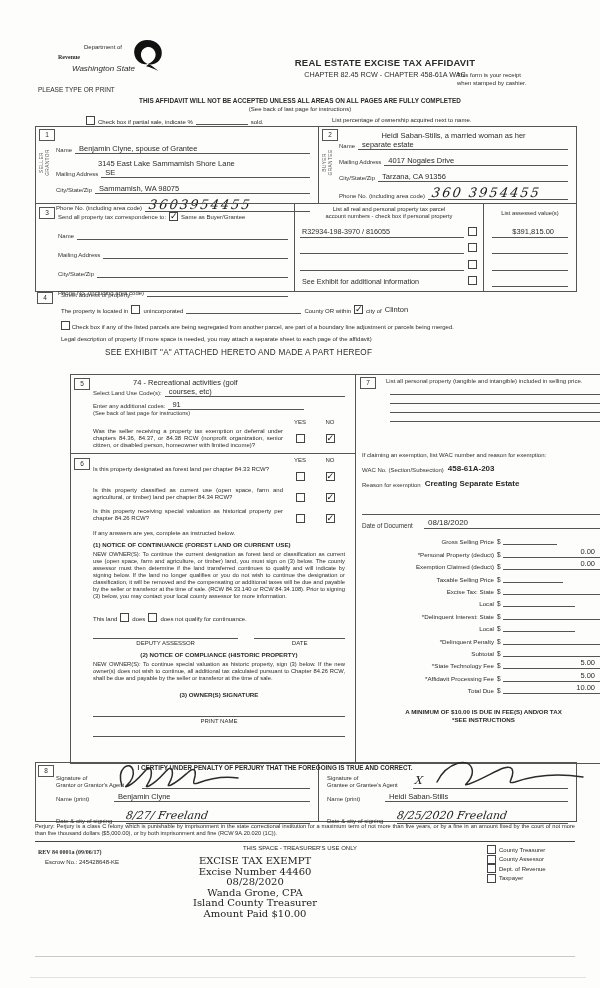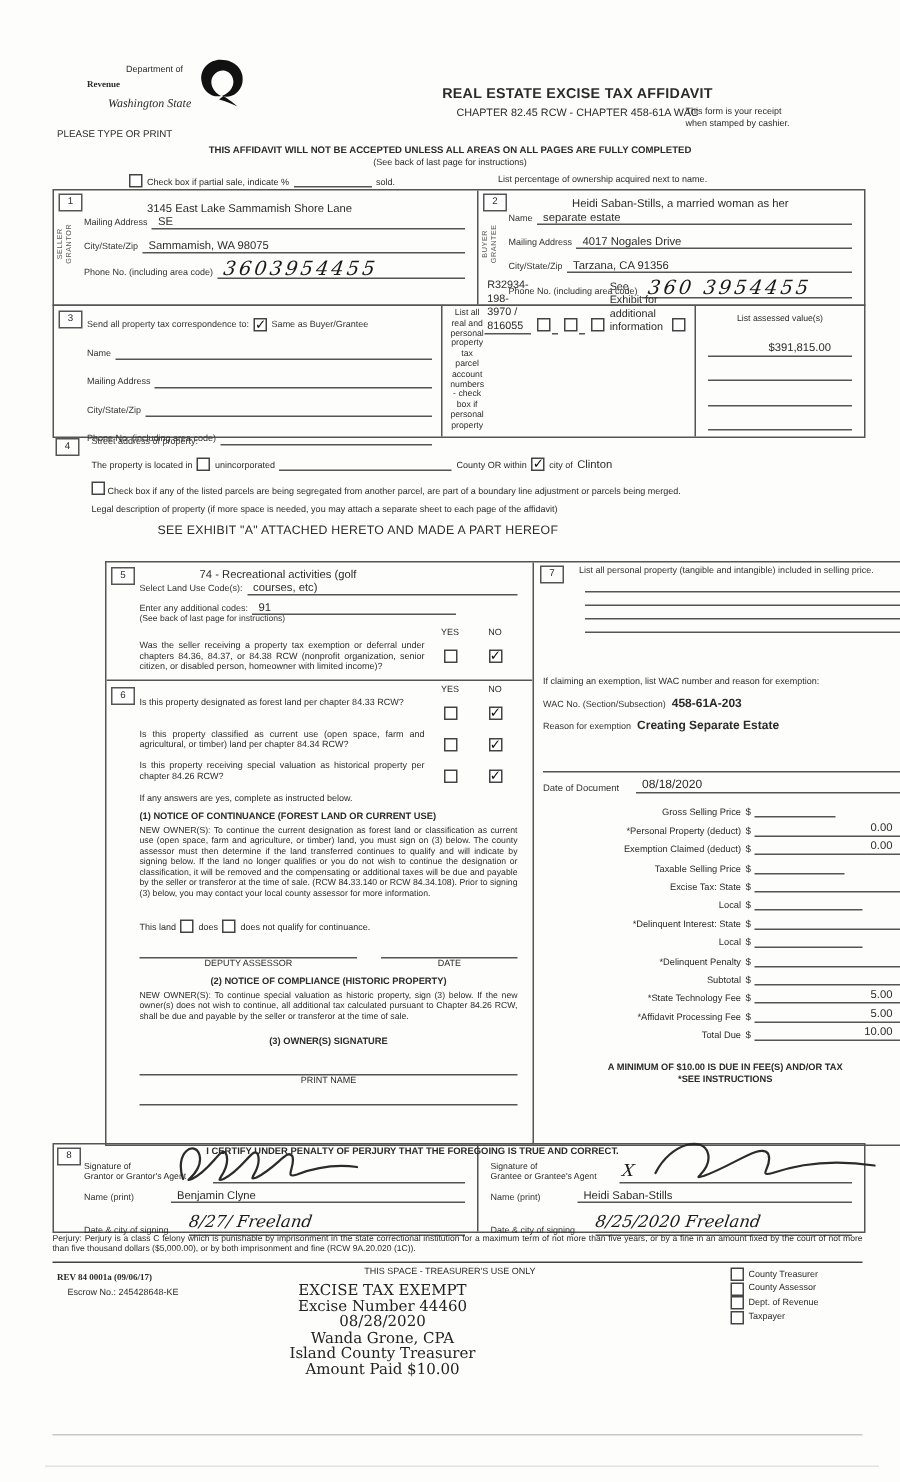--- a/index.html
+++ b/index.html
@@ -14,21 +14,21 @@
   .cb{display:inline-block;width:7px;height:7px;border:1px solid #444;position:relative;
       vertical-align:-1px;background:#fff;flex:none;}
   .cb.on::after{content:"✓";position:absolute;left:0px;top:-2px;font-size:9px;color:#111;}
   
   .nb{position:absolute;top:2px;left:3px;width:14px;height:10px;border:1px solid #555;
       font-size:6.5px;text-align:center;line-height:10px;background:#fff;}
   
   .logo{left:58px;top:44px;width:130px;}
   .dept{font-size:6px;margin-left:26px;}
   .rev{font-family:"Liberation Serif",serif;font-weight:bold;font-size:16px;line-height:14px;}
-  .wast{font-family:Liberation Serif, serif;font-style:italic;font-size:8px;margin-left:14px;}
+  .wast{font-family:Liberation Sans, sans-serif;font-style:italic;font-size:8px;margin-left:14px;}
   .swirl{position:absolute;left:72px;top:-6px;}
   
   .titleblk{left:245px;top:57px;width:280px;text-align:center;}
   .t1{font-size:9.5px;font-weight:bold;letter-spacing:.2px;}
   .t2{font-size:7.2px;margin-top:2px;}
   .receipt{left:457px;top:72px;width:112px;font-size:6px;line-height:7.5px;}
   .please{left:38px;top:86px;font-size:6.5px;}
   .notice{left:30px;top:97px;width:540px;font-size:6.4px;font-weight:bold;text-align:center;}
   .seeback{left:30px;top:106px;width:540px;font-size:6px;text-align:center;}
   .partialrow{left:86px;top:116px;font-size:6px;display:flex;align-items:flex-end;gap:3px;}
@@ -44,22 +44,22 @@
   .frow .lbl{flex:none;margin-right:3px;padding-bottom:1px;}
   .frow .uval{flex:1;border-bottom:1px solid #555;font-size:7.5px;padding:0 2px 0px 4px;min-height:9px;}
   .addr1{font-size:7.5px;margin:5px 0 0 42px;}
   .nl1{font-size:7.5px;text-align:center;margin-top:2px;}
   .hw{font-family:"DejaVu Serif",serif;font-style:italic;transform:skewX(-8deg);
       display:inline-block;color:#1a1a1a;}
   .hwphone{font-size:13px;line-height:9px;letter-spacing:2px;}
   
   .box3{left:35px;top:203px;width:540px;height:87px;border:1px solid #555;display:flex;}
   .c1{position:relative;width:258px;box-sizing:border-box;padding:4px 6px 2px 22px;}
-  .c2{width:170px;box-sizing:border-box;border-left:1px solid #555;border-right:1px solid #555;
-      padding:2px 5px;display:flex;}
+  .c2{width:190px;box-sizing:border-box;border-left:1px solid #555;border-right:1px solid #555;
+      padding:2px 5px;display:flex;flex-direction:column;}
   .c3{flex:1;box-sizing:border-box;padding:2px 8px;display:flex;flex-direction:column;}
   .colhead{font-size:5.8px;text-align:center;line-height:6.8px;height:15px;}
   .prow{display:flex;align-items:flex-end;height:16.5px;}
   .prow .ptxt{flex:1;font-size:7.2px;border-bottom:1px solid #555;padding:0 2px 1px 2px;min-height:9px;}
   .prow .nolin{border-bottom:none;}
   .prow .cb{margin:0 1px 2px 4px;}
   .vrow{height:16.5px;display:flex;align-items:flex-end;}
   .vrow .ptxt{flex:1;font-size:7.5px;border-bottom:1px solid #555;text-align:right;
               padding:0 14px 1px 2px;min-height:9px;}
   
@@ -175,20 +175,24 @@
   </div>
   <div class="abs ownership">List percentage of ownership acquired next to name.</div>
 
   <div class="abs box12">
     <div class="half l">
       <div class="nb">1</div>
       <div class="side">
         <div>SELLER</div>
         <div>GRANTOR</div>
       </div>
+      <div class="frow" style="margin-top:15px;">
+        <span class="lbl">Name</span>
+        <span class="uval">Benjamin Clyne, spouse of Grantee</span>
+      </div>
       <div class="addr1">3145 East Lake Sammamish Shore Lane</div>
       <div class="frow" style="margin-top:0;">
         <span class="lbl">Mailing Address</span>
         <span class="uval">SE</span>
       </div>
       <div class="frow">
         <span class="lbl">City/State/Zip</span>
         <span class="uval">Sammamish, WA 98075</span>
       </div>
       <div class="frow">

